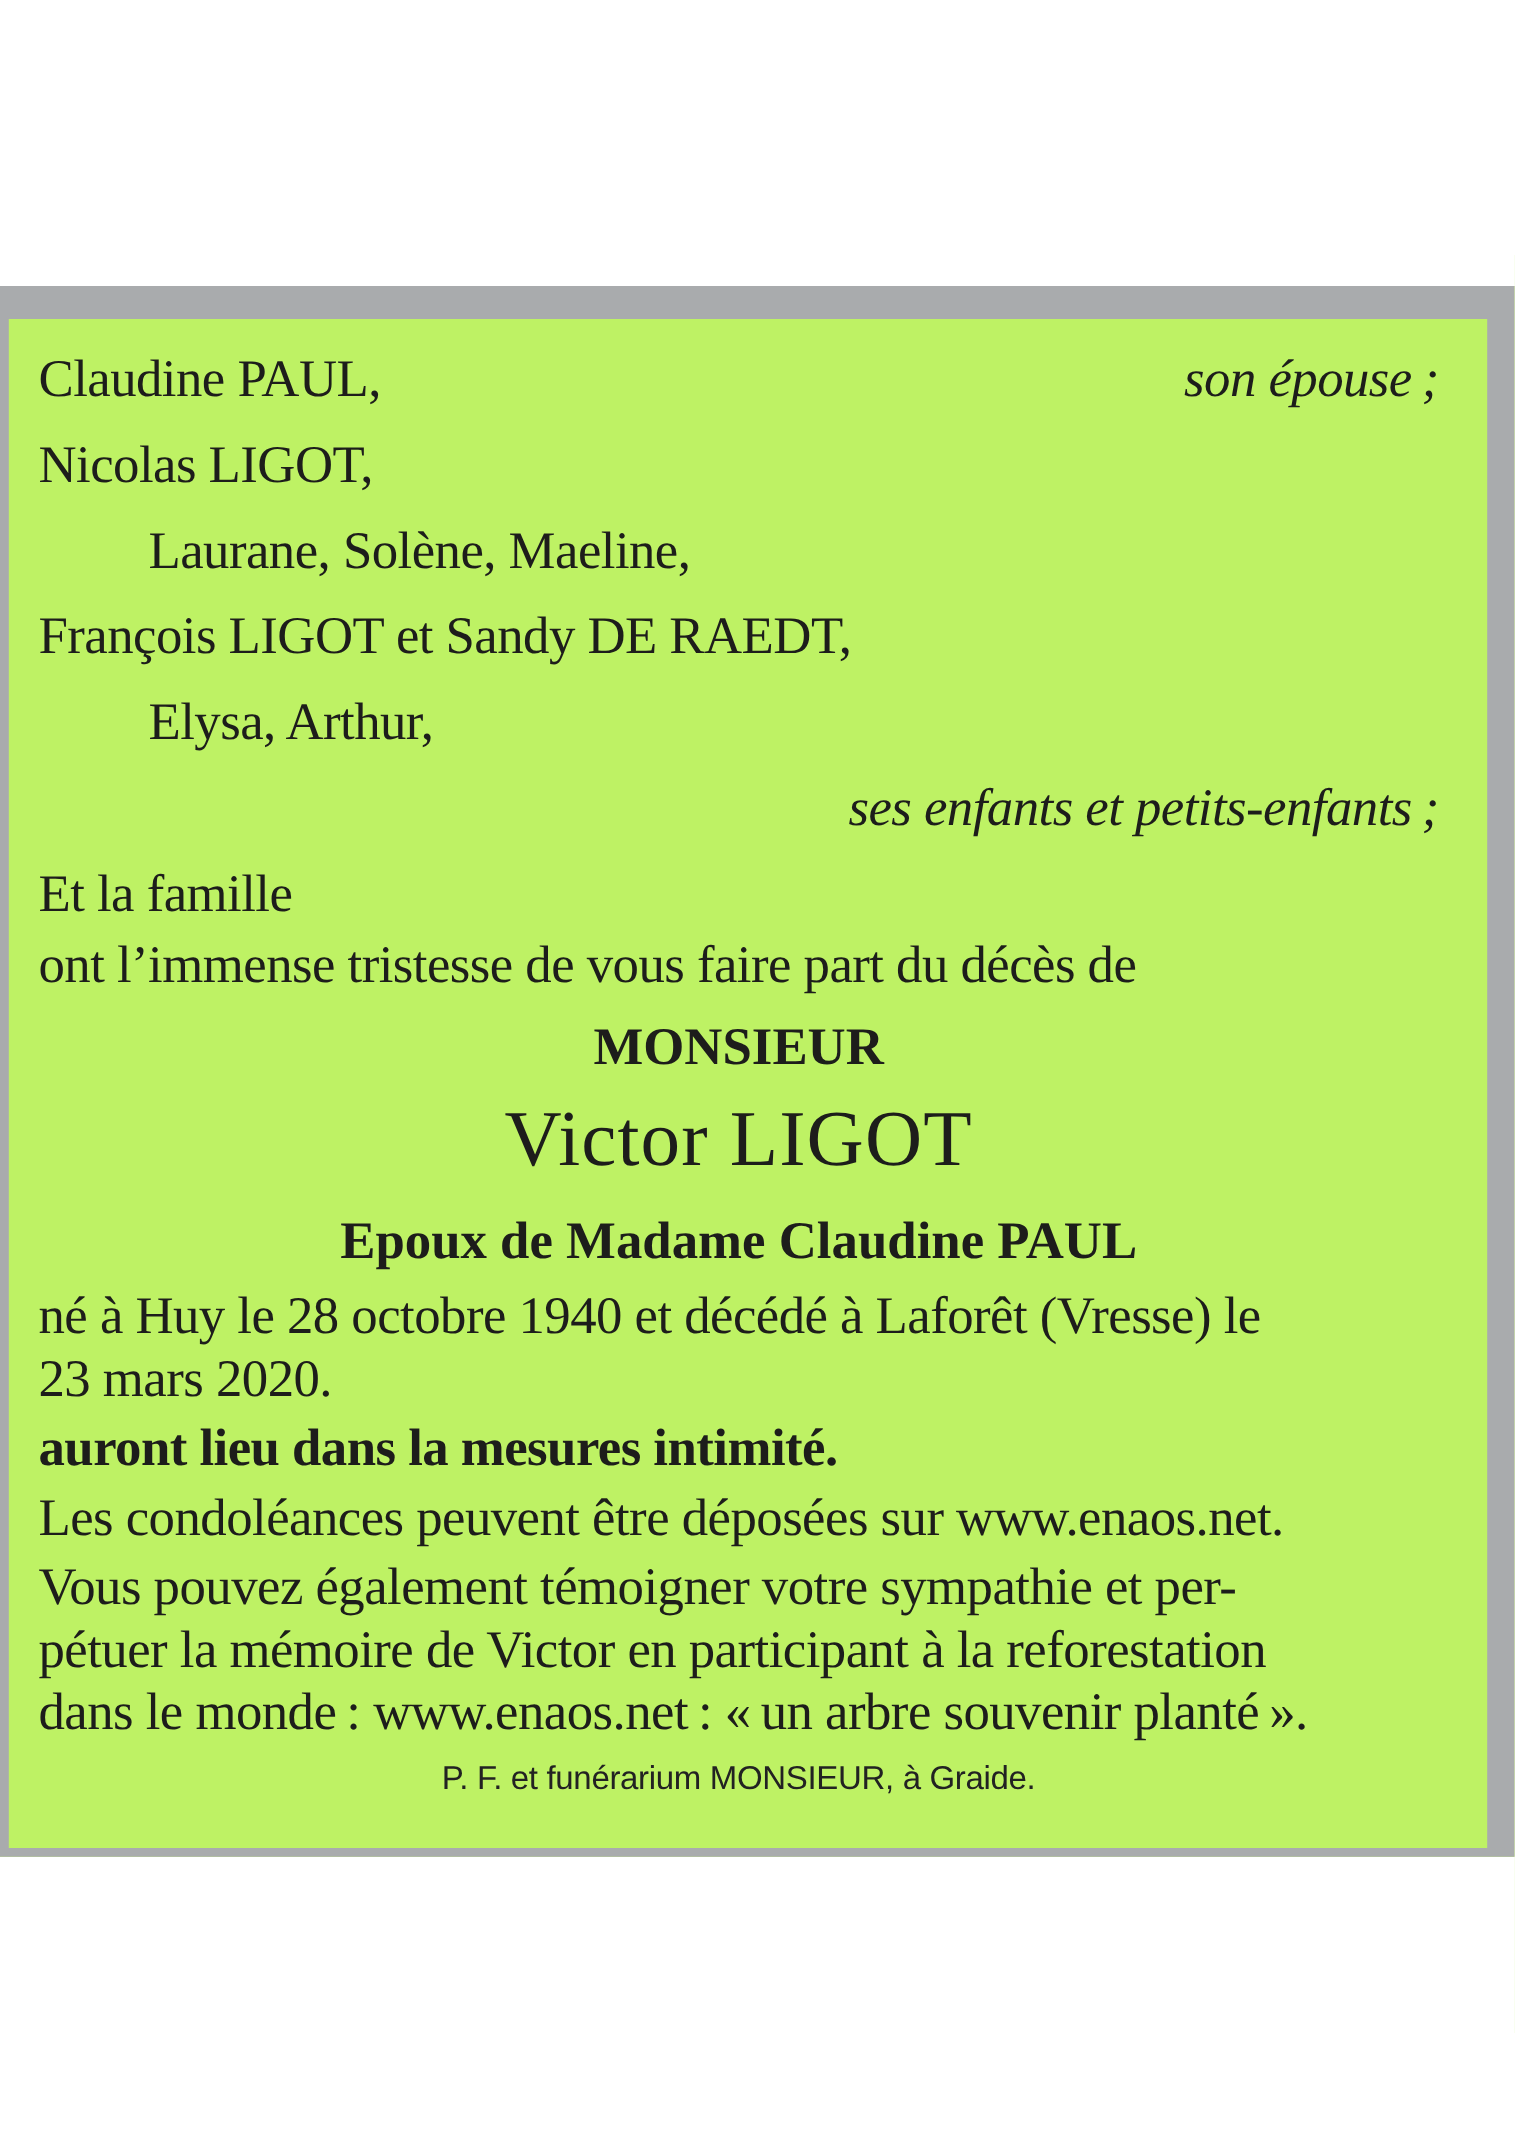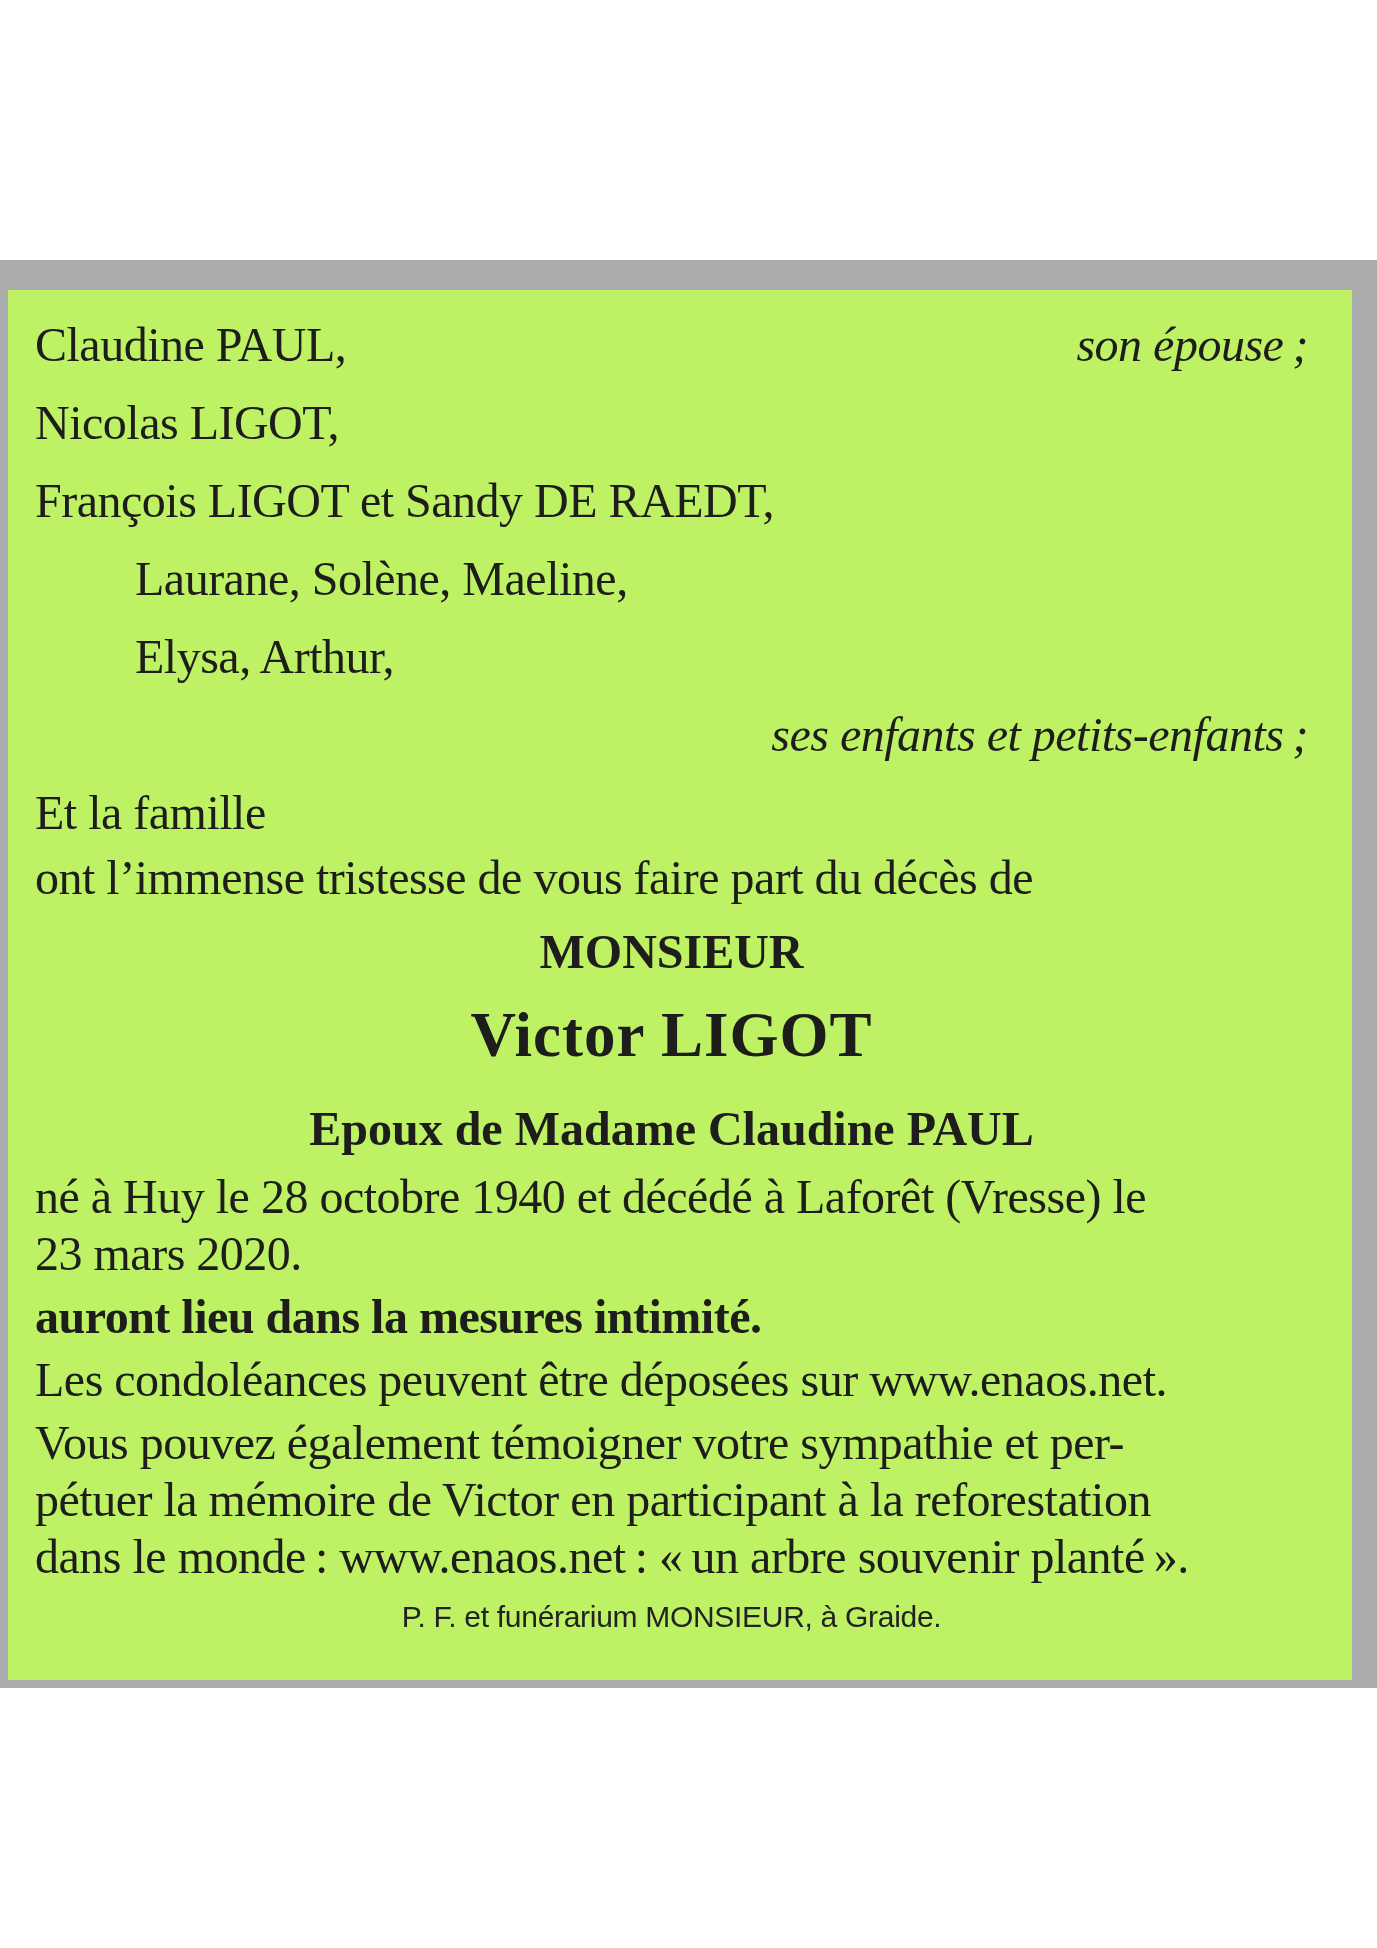--- a/index.html
+++ b/index.html
@@ -26,21 +26,21 @@
   }
   .fam-line { line-height:78px; white-space:nowrap; }
   .indent { padding-left:100px; }
   .right-line { text-align:right; line-height:78px; }
   .italic { font-style:italic; }
   .famille-line { line-height:66px; margin-top:6px; }
   .body-line { line-height:57px; }
   .announce-line { line-height:64px; }
   .center { text-align:center; }
   .honorific { font-weight:bold; line-height:64px; margin-top:10px; letter-spacing:0; }
-  .deceased-name { font-weight:bold; font-size:63px; line-height:102px; letter-spacing:1px; }
+  .deceased-name { font-weight:normal; font-size:72px; line-height:102px; letter-spacing:1px; }
   .spouse-line { font-weight:bold; line-height:66px; margin-top:10px; letter-spacing:0; }
   .par { margin-top:6px; }
   .bold { font-weight:bold; }
   .footer-credit {
     font-family:"Liberation Sans","DejaVu Sans",sans-serif;
     font-size:30px; line-height:40px; margin-top:12px;
     text-align:center; color:#222222; letter-spacing:-0.3px;
   }
 </style>
 </head>
@@ -49,23 +49,23 @@
 <div class="card">
   <div class="inner">
 
     <div class="fam-row">
       <span>Claudine PAUL,</span>
       <span class="italic">son épouse ;</span>
     </div>
 
     <div class="fam-line">Nicolas LIGOT,</div>
 
+    <div class="fam-line indent">Laurane, Solène, Maeline,</div>
+
     <div class="fam-line">François LIGOT et Sandy DE RAEDT,</div>
-
-    <div class="fam-line indent">Laurane, Solène, Maeline,</div>
 
     <div class="fam-line indent">Elysa, Arthur,</div>
 
     <div class="right-line italic">ses enfants et petits-enfants ;</div>
 
     <div class="famille-line">Et la famille</div>
 
     <div class="announce-line">ont l’immense tristesse de vous faire part du décès de</div>
 
     <div class="center honorific">MONSIEUR</div>

